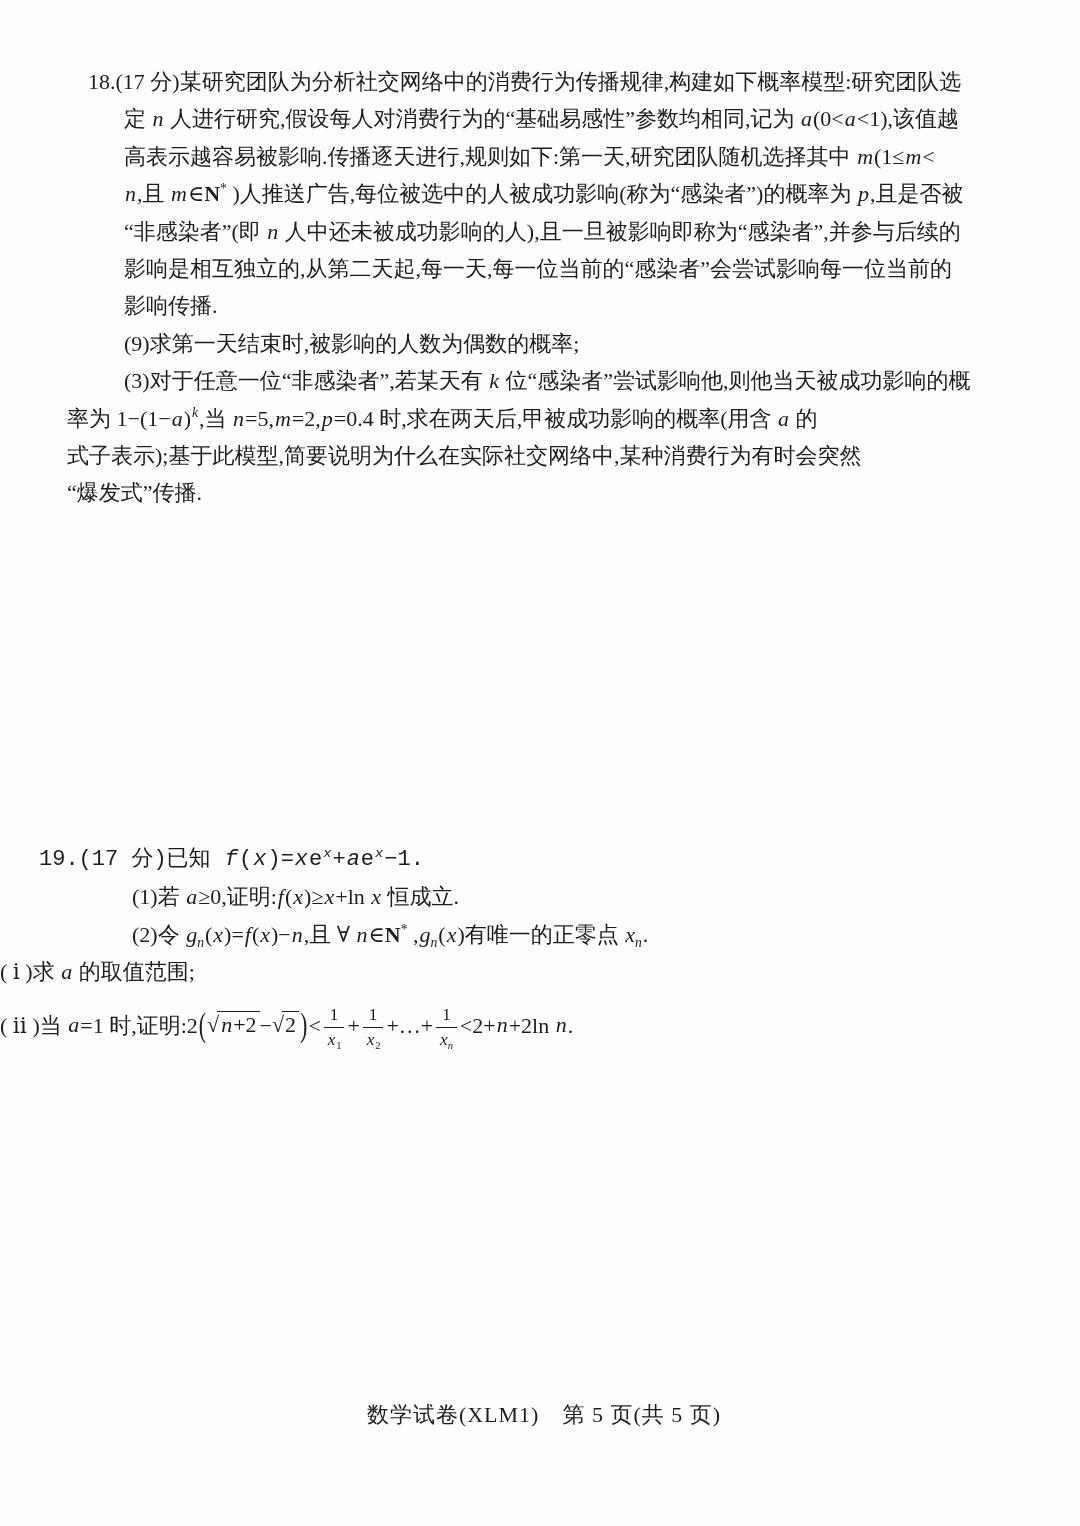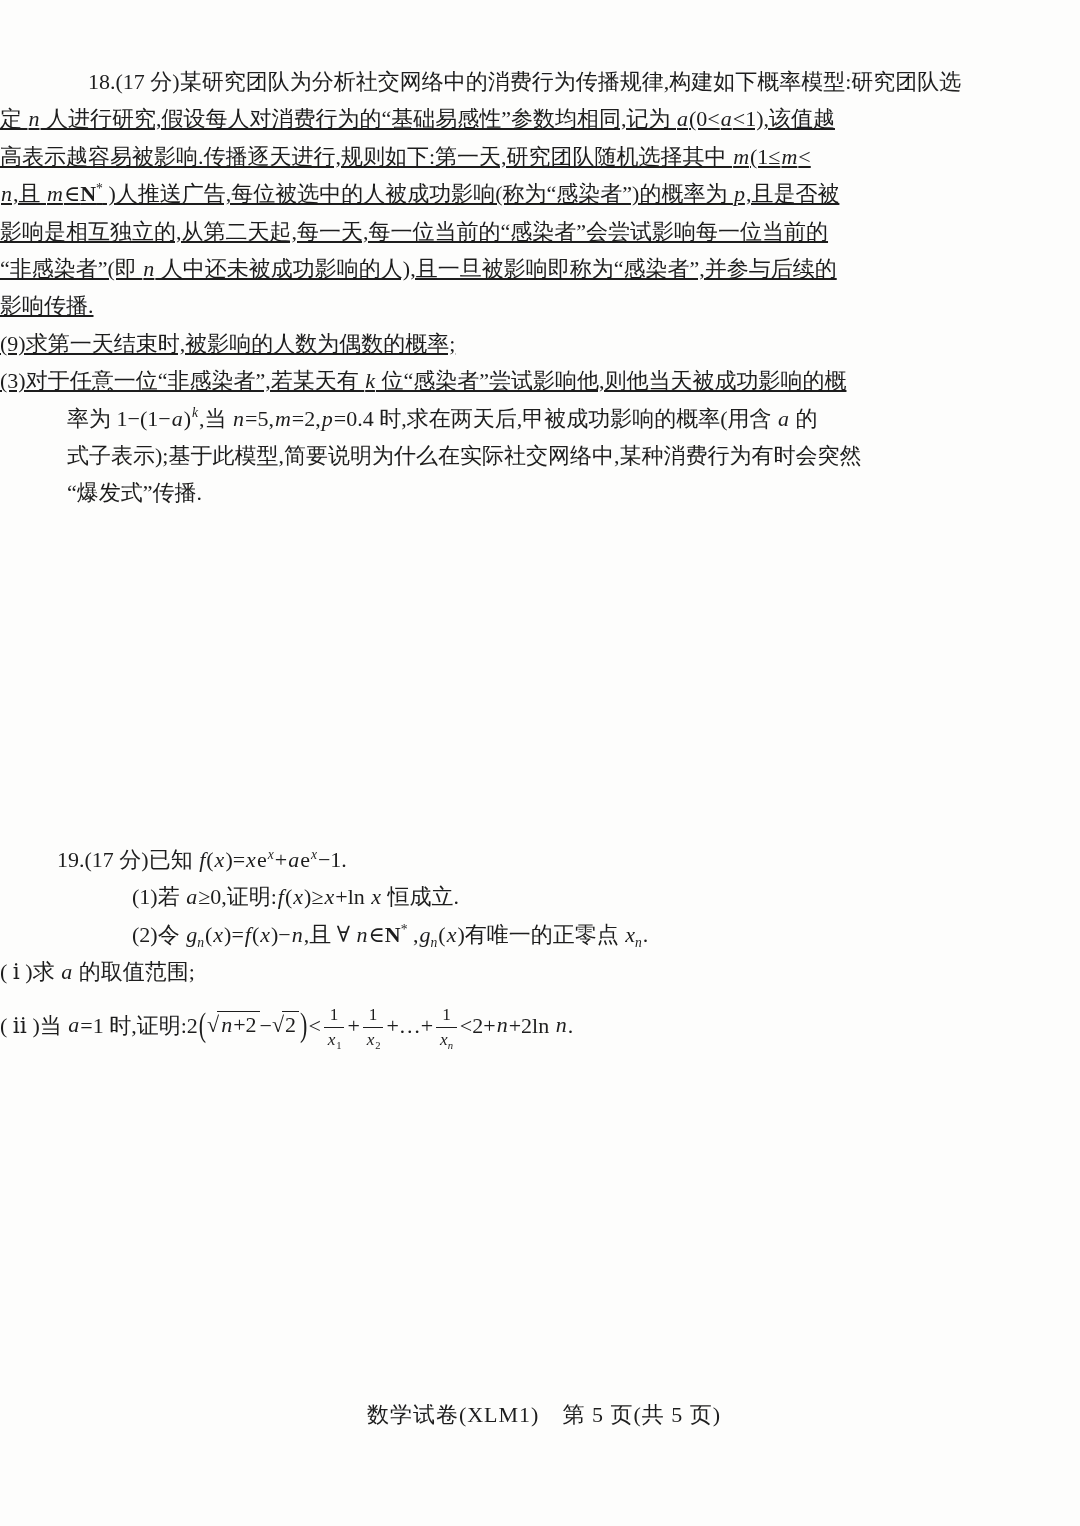--- a/index.html
+++ b/index.html
@@ -12,23 +12,23 @@
     font-size:22px;
     line-height:37.4px;
     overflow:hidden;
   }
   .problem{position:absolute;left:0;width:1080px;}
   .p18{top:63px;}
   .p19{top:841px;}
   .ln{white-space:nowrap;}
   
   .p18 .idn{margin-left:88px;}
-  .p18 .id1{text-decoration:underline;}
+  .p18 .id1{margin-left:124px;}
   .p18 .id2{margin-left:67px;}
-  .p19 .idn{margin-left:57px;}
+  .p19 .idn{margin-left:39px;font-family:Liberation Mono, monospace;}
   .p19 .id1{margin-left:132px;}
   .p19 .id2{}
   .tall{margin-top:13px;}
   
   i{font-style:italic;padding:0 1px;}
   sup,sub{font-size:0.62em;line-height:0;}
   b{font-weight:bold;}
   .fr{display:inline-flex;flex-direction:column;vertical-align:middle;
       text-align:center;font-size:0.78em;line-height:1.3;margin:0 3px;}
   .nu{display:block;border-bottom:1.5px solid var(--ink,#1d1d1d);padding:0 6px 1px;}
@@ -42,22 +42,22 @@
 </head>
 <body>
 
 <div class="page" style="--bg: #fdfdfc; --ink: #1d1d1d;">
 
   <section class="problem p18">
     <div class="ln idn">18.(17 分)某研究团队为分析社交网络中的消费行为传播规律,构建如下概率模型:研究团队选</div>
     <div class="ln id1">定 <i>n</i> 人进行研究,假设每人对消费行为的“基础易感性”参数均相同,记为 <i>a</i>(0&lt;<i>a</i>&lt;1),该值越</div>
     <div class="ln id1">高表示越容易被影响.传播逐天进行,规则如下:第一天,研究团队随机选择其中 <i>m</i>(1≤<i>m</i>&lt;</div>
     <div class="ln id1"><i>n</i>,且 <i>m</i>∈<b>N</b><sup>*</sup> )人推送广告,每位被选中的人被成功影响(称为“感染者”)的概率为 <i>p</i>,且是否被</div>
+    <div class="ln id1">“非感染者”(即 <i>n</i> 人中还未被成功影响的人),且一旦被影响即称为“感染者”,并参与后续的</div>
     <div class="ln id1">影响是相互独立的,从第二天起,每一天,每一位当前的“感染者”会尝试影响每一位当前的</div>
-    <div class="ln id1">“非感染者”(即 <i>n</i> 人中还未被成功影响的人),且一旦被影响即称为“感染者”,并参与后续的</div>
     <div class="ln id1">影响传播.</div>
     <div class="ln id1">(9)求第一天结束时,被影响的人数为偶数的概率;</div>
     <div class="ln id1">(3)对于任意一位“非感染者”,若某天有 <i>k</i> 位“感染者”尝试影响他,则他当天被成功影响的概</div>
     <div class="ln id2">率为 1−(1−<i>a</i>)<sup><i>k</i></sup>,当 <i>n</i>=5,<i>m</i>=2,<i>p</i>=0.4 时,求在两天后,甲被成功影响的概率(用含 <i>a</i> 的</div>
     <div class="ln id2">式子表示);基于此模型,简要说明为什么在实际社交网络中,某种消费行为有时会突然</div>
     <div class="ln id2">“爆发式”传播.</div>
   </section>
 
   <section class="problem p19">
     <div class="ln idn">19.(17 分)已知 <i>f</i>(<i>x</i>)=<i>x</i>e<sup><i>x</i></sup>+<i>a</i>e<sup><i>x</i></sup>−1.</div>

